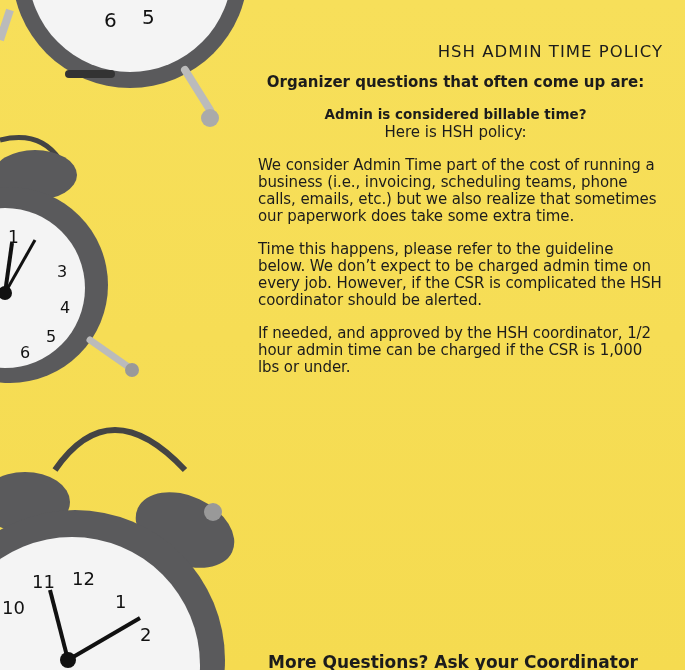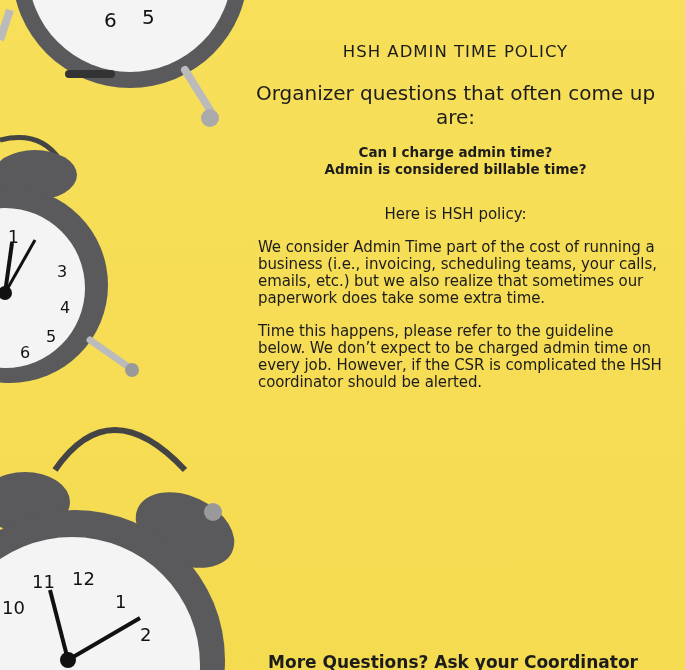--- a/index.html
+++ b/index.html
@@ -1,23 +1,23 @@
 <!DOCTYPE html>
 <html><head>
 <meta charset="utf-8">
 <style>
   html, body { margin:0; padding:0; }
   body { width:685px; height:670px; overflow:hidden; background:#f6dd55; position:relative; font-family:"DejaVu Sans", sans-serif; color:#1c1c1c; }
   .poster { position:absolute; inset:0; background:linear-gradient(180deg,#f7df5a 0%,#f5db50 100%); }
   .clocks { position:absolute; left:0; top:0; width:260px; height:670px; }
   .content { position:absolute; left:258px; top:42px; width:405px; }
-  .title { text-align:center; font-size:16.5px; letter-spacing:1px; margin-left:-10px; }
-  .intro { text-align:center; font-size:20px; margin-top:20px; margin-left:-10px; }
+  .title { text-align:right; font-size:16.5px; letter-spacing:1px; margin-left:-10px; }
+  .intro { text-align:center; font-size:15px; margin-top:12px; margin-left:-10px;font-weight:bold; }
   .questions { text-align:center; font-weight:bold; font-size:13.5px; margin-top:15px; line-height:17px; margin-left:-10px; }
-  .here { text-align:center; font-size:15px; margin-top:27px; margin-left:-10px; }
+  .here { text-align:center; font-size:15px; margin-top:0; margin-left:-10px; }
   .para { font-size:15px; line-height:17px; margin-top:16px; letter-spacing:-0.1px; }
   .para.first { margin-top:20px; }
   .footer { position:absolute; left:258px; top:652px; width:390px; text-align:center; font-size:17px;font-weight:bold; }
 </style>
 </head>
 <body>
 
 <div class="poster"></div>
 
 <svg class="clocks" viewBox="0 0 260 670">
@@ -65,21 +65,21 @@
     <line x1="68" y1="660" x2="50" y2="590" stroke="#111" stroke-width="4"></line>
     <line x1="68" y1="660" x2="140" y2="618" stroke="#111" stroke-width="4"></line>
     <circle cx="68" cy="660" r="8" fill="#111"></circle>
   </g>
 </svg>
 
 <div class="content">
   <div class="title">HSH ADMIN TIME POLICY</div>
   <div class="intro">Organizer questions that often come up are:</div>
   <div class="questions">
-    <div>Can I charge admin time?</div>
     <div>Admin is considered billable time?</div>
   </div>
   <div class="here">Here is HSH policy:</div>
-  <div class="para">We consider Admin Time part of the cost of running a business (i.e., invoicing, scheduling teams, your calls, emails, etc.) but we also realize that sometimes our paperwork does take some extra time.</div>
+  <div class="para">We consider Admin Time part of the cost of running a business (i.e., invoicing, scheduling teams, phone calls, emails, etc.) but we also realize that sometimes our paperwork does take some extra time.</div>
   <div class="para">Time this happens, please refer to the guideline below. We don’t expect to be charged admin time on every job. However, if the CSR is complicated the HSH coordinator should be alerted.</div>
+  <div class="para">If needed, and approved by the HSH coordinator, 1/2 hour admin time can be charged if the CSR is 1,000 lbs or under.</div>
 </div>
 
 <div class="footer">More Questions? Ask your Coordinator</div>
 
 </body></html>

